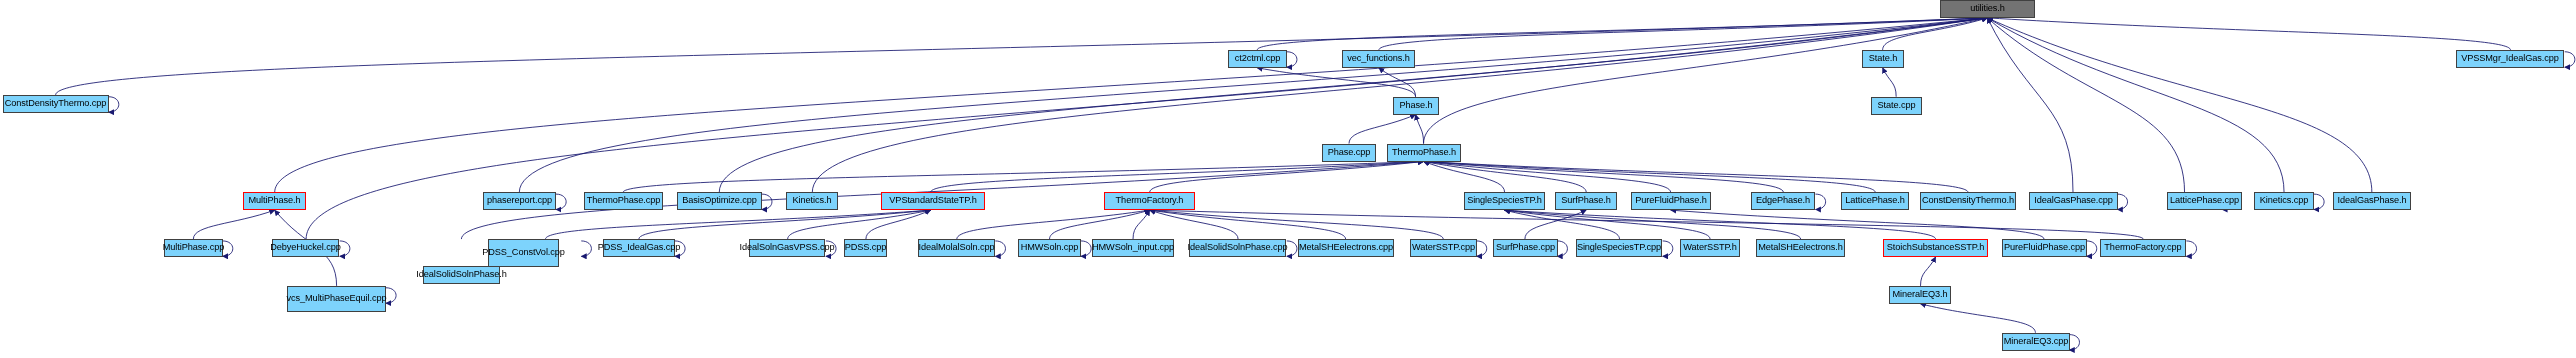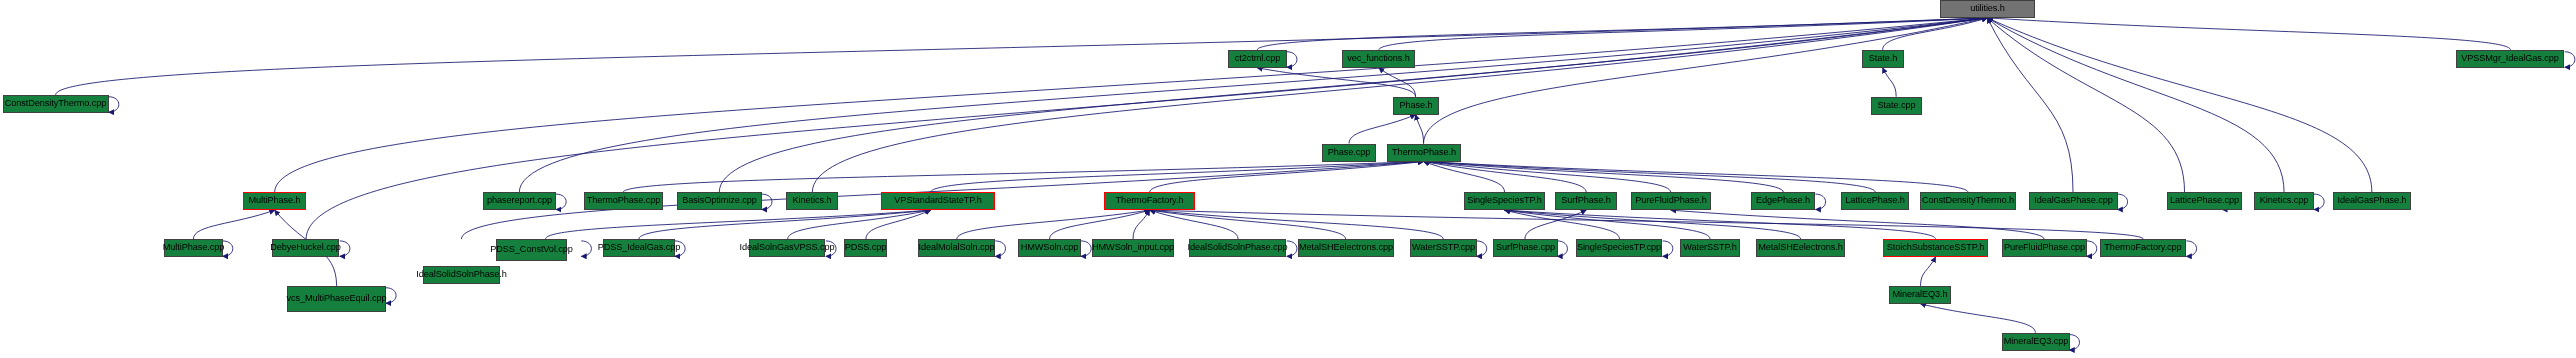--- a/index.html
+++ b/index.html
@@ -1,21 +1,21 @@
 <!DOCTYPE html>
 <html style="font-size:10px"><head>
 <meta charset="utf-8">
 <title>utilities.h include dependency graph</title>
 <style>
   html,body{margin:0;padding:0;background:#ffffff;}
   body{font-family:"Liberation Sans","DejaVu Sans",sans-serif;}
   #graph{position:relative;width:2576px;height:358px;background:#ffffff;overflow:hidden;}
   #edges{position:absolute;left:0;top:0;width:2576px;height:358px;pointer-events:none;}
   .node{position:absolute;box-sizing:border-box;display:flex;align-items:center;justify-content:center;
-        background:#15803d;border:0.6px solid #404040;height:18px;white-space:nowrap;}
+        background:#7dd3fc;border:0.6px solid #404040;height:18px;white-space:nowrap;}
   .node .lbl{font-size:9.2px;line-height:9.2px;color:#000000;letter-spacing:-0.1px;}
   .node.root{background:#737373;border:0.6px solid #404040;}
   .node.red{border:1.2px solid #ff0000;}
 </style>
 </head>
 <body>
 
 <div id="graph">
   <svg id="edges" viewBox="0 0 4180 581" xmlns="http://www.w3.org/2000/svg">
     <defs>
@@ -140,21 +140,21 @@
       </div>
       <div class="node" style="left: 584px; top: 192px; width: 79px; height: 18px;">
         <span class="lbl">ThermoPhase.cpp</span>
       </div>
       <div class="node" style="left: 677px; top: 192px; width: 85px; height: 18px;">
         <span class="lbl">BasisOptimize.cpp</span>
       </div>
       <div class="node" style="left: 786px; top: 192px; width: 52px; height: 18px;">
         <span class="lbl">Kinetics.h</span>
       </div>
-      <div class="node red" style="left: 881px; top: 192px; width: 114px; height: 18px;">
+      <div class="node red" style="left: 881px; top: 192px; width: 104px; height: 18px;">
         <span class="lbl">VPStandardStateTP.h</span>
       </div>
       <div class="node red" style="left: 1104px; top: 192px; width: 91px; height: 18px;">
         <span class="lbl">ThermoFactory.h</span>
       </div>
       <div class="node" style="left: 1464px; top: 192px; width: 81px; height: 18px;">
         <span class="lbl">SingleSpeciesTP.h</span>
       </div>
       <div class="node" style="left: 1555px; top: 192px; width: 62px; height: 18px;">
         <span class="lbl">SurfPhase.h</span>
@@ -185,21 +185,21 @@
       </div>
       <div class="node" style="left: 164px; top: 239px; width: 59px; height: 18px;">
         <span class="lbl">MultiPhase.cpp</span>
       </div>
       <div class="node" style="left: 272px; top: 239px; width: 67px; height: 18px;">
         <span class="lbl">DebyeHuckel.cpp</span>
       </div>
       <div class="node" style="left: 423px; top: 239px; width: 77px; height: 18px; margin-top: 27px;">
         <span class="lbl">IdealSolidSolnPhase.h</span>
       </div>
-      <div class="node" style="left: 488px; top: 239px; width: 71px; height: 22px; margin-left: 8px;">
+      <div class="node" style="left: 488px; top: 239px; width: 71px; height: 28px;">
         <span class="lbl">PDSS_ConstVol.cpp</span>
       </div>
       <div class="node" style="left: 603px; top: 239px; width: 72px; height: 18px;">
         <span class="lbl">PDSS_IdealGas.cpp</span>
       </div>
       <div class="node" style="left: 749px; top: 239px; width: 76px; height: 18px;">
         <span class="lbl">IdealSolnGasVPSS.cpp</span>
       </div>
       <div class="node" style="left: 844px; top: 239px; width: 43px; height: 18px;">
         <span class="lbl">PDSS.cpp</span>

